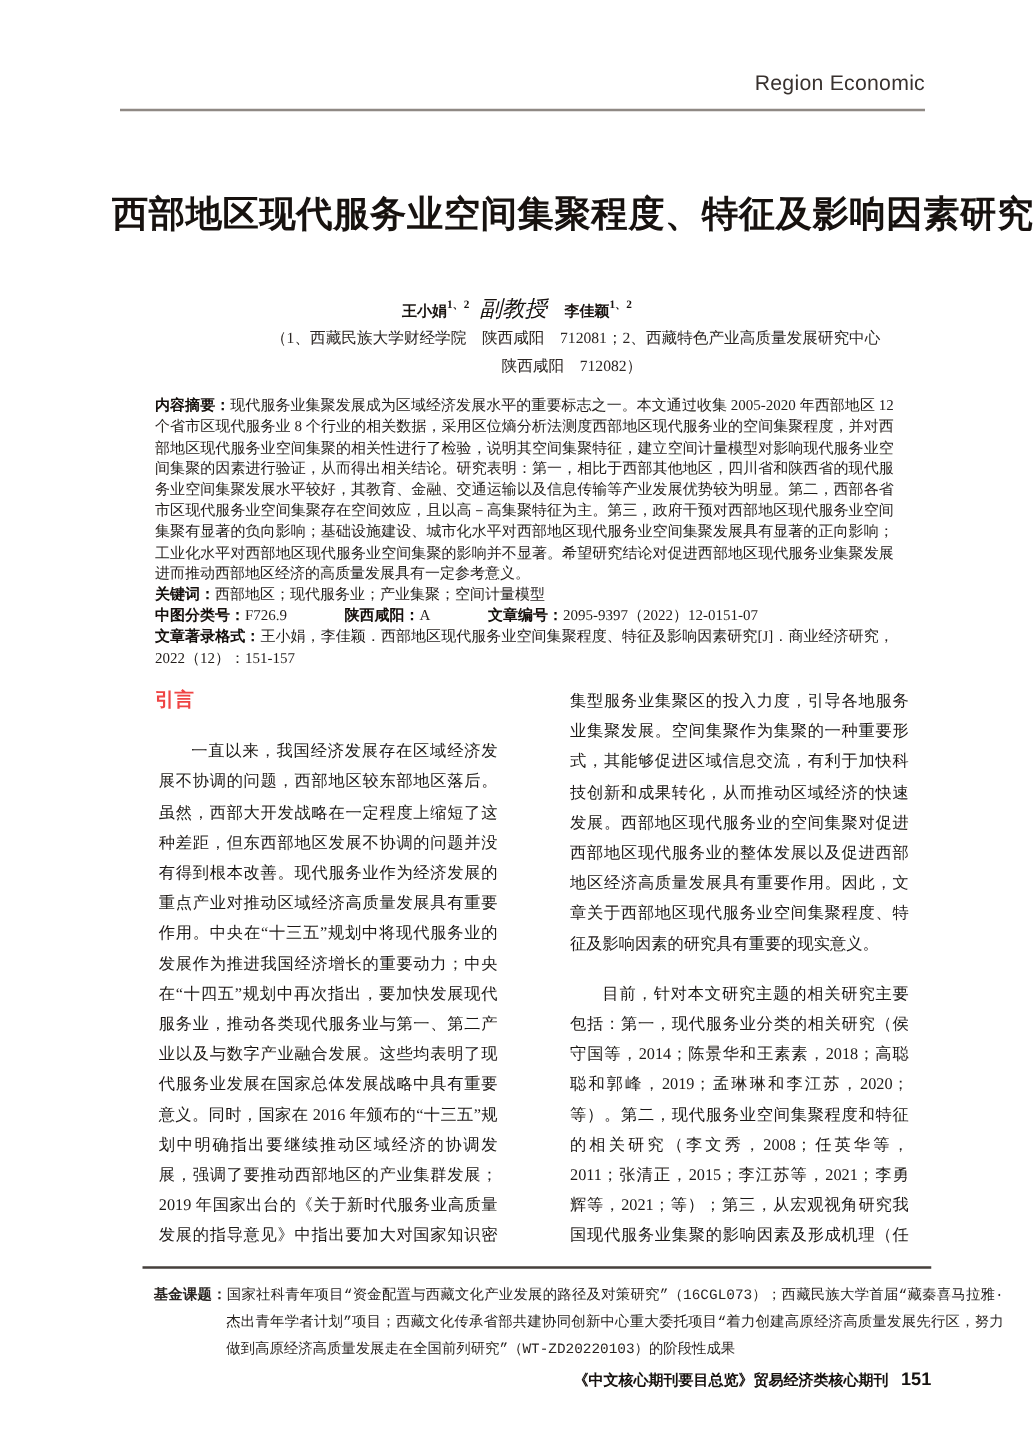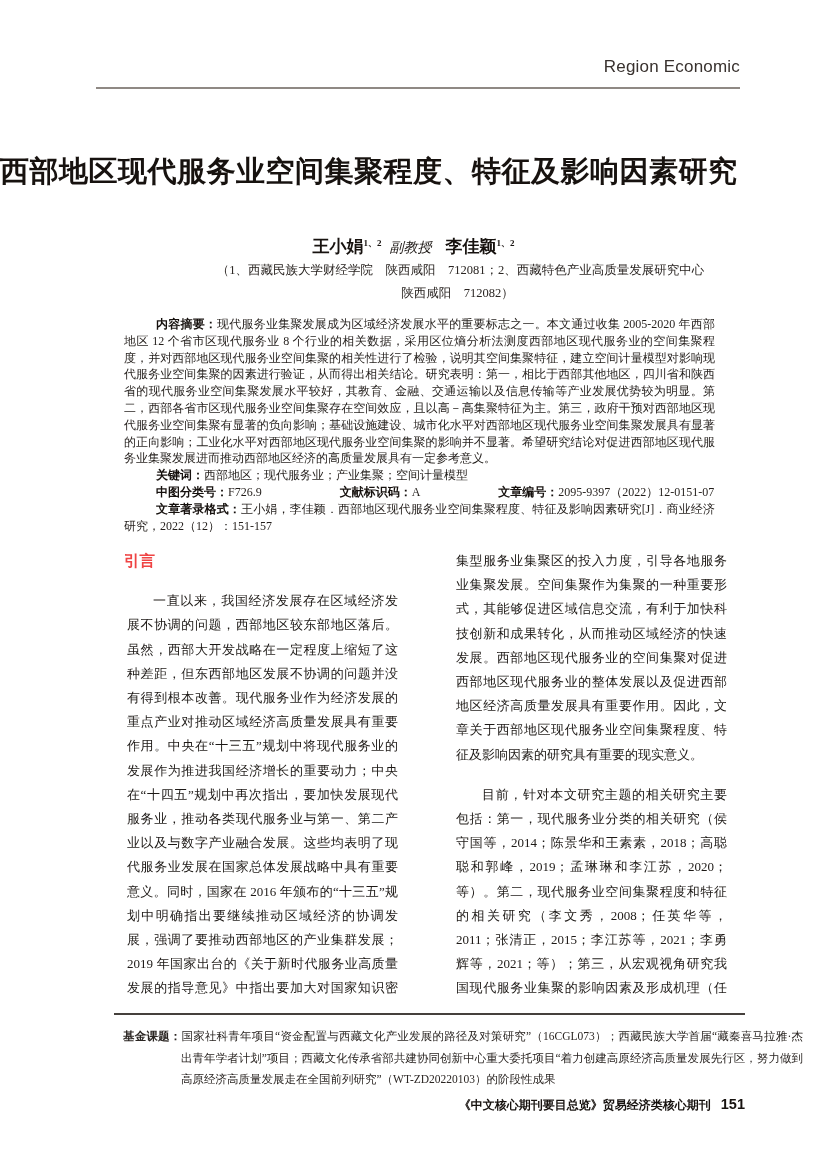--- a/index.html
+++ b/index.html
@@ -9,56 +9,56 @@
   }
   
   .running-head{
     position:absolute;top:57px;right:87px;
     font-family:"Liberation Sans","DejaVu Sans",sans-serif;
     font-size:17px;color:#38312e;letter-spacing:.2px;
   }
   .running-head-rule{position:absolute;top:87px;left:96px;right:87px;height:2px;background:#8f8984;}
   
   .article-title{
-    position:absolute;top:152px;left:0;width:100%;margin:0;text-align:left;
+    position:absolute;top:152px;left:0;width:100%;margin:0;text-align:right;
     font-size:29px;font-weight:bold;letter-spacing:.5px;color:#17120f;
     font-family:"Liberation Serif","DejaVu Serif",serif;
   }
   .author-line{position:absolute;top:235px;left:0;width:100%;text-align:center;color:#17120f;}
-  .author-name{font-family:"Liberation Sans","DejaVu Sans",sans-serif;font-weight:bold;font-size:17px;}
+  .author-name{font-family:"Liberation Sans","DejaVu Sans",sans-serif;font-weight:bold;font-size:12px;}
   .author-sup{font-size:9px;vertical-align:super;line-height:0;font-weight:bold;}
-  .author-title{font-size:14px;margin:0 14px 0 8px;font-style:italic;}
+  .author-title{font-size:18px;margin:0 14px 0 8px;font-style:italic;}
   .affil{position:absolute;left:0;width:100%;text-align:center;font-size:12.5px;color:#2a2522;}
   .affil-1{top:262px;padding-left:47px;}
   .affil-2{top:285px;margin-left:44px;}
   
   .meta-block{
     position:absolute;top:316px;left:124px;width:591px;
     font-size:12px;line-height:16.8px;text-align:justify;color:#221d1a;
   }
   .meta-block p{margin:0;}
-  .lbl{font-family:"Liberation Sans","DejaVu Sans",sans-serif;font-weight:bold;color:#15100d;margin-left:32px;}
+  .lbl{font-family:"Liberation Sans","DejaVu Sans",sans-serif;font-weight:bold;color:#15100d;}
   .clc-gap{display:inline-block;width:46px;}
   
   .body-cols{
     position:absolute;top:549px;left:111px;width:632px;height:465px;
     column-count:2;column-gap:26px;column-fill:auto;overflow:hidden;
     text-align:justify;font-size:13px;line-height:24.2px;color:#1d1916;
   }
   .sec-heading{
     font-family:"Liberation Sans","DejaVu Sans",sans-serif;
     font-size:15.5px;font-weight:bold;margin:0 0 7px 0;padding-left:13px;color:#ef4444;
   }
   .bodyp{margin:16px;text-indent:2em;}
   
   .foot-rule{position:absolute;top:1013px;left:114px;right:82px;height:2px;background:#45403c;}
   .footnote{
     position:absolute;top:1026px;left:123px;width:622px;margin:0;
     font-size:11.5px;line-height:21.5px;text-align:justify;color:#2a2522;
-    padding-left:58px;text-indent:-58px;
+    padding-left:58px;text-indent:-58px;font-family:Liberation Mono, monospace;
   }
   
   .page-footer{
     position:absolute;top:1095px;right:82px;text-align:center;
     font-family:"Liberation Sans","DejaVu Sans",sans-serif;font-weight:bold;color:#17120f;
   }
   .journal-note{font-size:12px;}
   .page-number{font-size:14.5px;margin-left:10px;}
 </style>
 </head>
@@ -72,21 +72,21 @@
   <h1 class="article-title">西部地区现代服务业空间集聚程度、特征及影响因素研究</h1>
 
   <div class="author-line"><span class="author-name">王小娟</span><sup class="author-sup">1、2</sup><span class="author-title">副教授</span><span class="author-name">李佳颖</span><sup class="author-sup">1、2</sup></div>
 
   <div class="affil affil-1">（1、西藏民族大学财经学院　陕西咸阳　712081；2、西藏特色产业高质量发展研究中心</div>
   <div class="affil affil-2">陕西咸阳　712082）</div>
 
   <div class="meta-block">
     <p><b class="lbl">内容摘要：</b><span>现代服务业集聚发展成为区域经济发展水平的重要标志之一。本文通过收集 2005-2020 年西部地区 12 个省市区现代服务业 8 个行业的相关数据，采用区位熵分析法测度西部地区现代服务业的空间集聚程度，并对西部地区现代服务业空间集聚的相关性进行了检验，说明其空间集聚特征，建立空间计量模型对影响现代服务业空间集聚的因素进行验证，从而得出相关结论。研究表明：第一，相比于西部其他地区，四川省和陕西省的现代服务业空间集聚发展水平较好，其教育、金融、交通运输以及信息传输等产业发展优势较为明显。第二，西部各省市区现代服务业空间集聚存在空间效应，且以高－高集聚特征为主。第三，政府干预对西部地区现代服务业空间集聚有显著的负向影响；基础设施建设、城市化水平对西部地区现代服务业空间集聚发展具有显著的正向影响；工业化水平对西部地区现代服务业空间集聚的影响并不显著。希望研究结论对促进西部地区现代服务业集聚发展进而推动西部地区经济的高质量发展具有一定参考意义。</span></p>
     <p><b class="lbl">关键词：</b><span>西部地区；现代服务业；产业集聚；空间计量模型</span></p>
-    <p><b class="lbl">中图分类号：</b><span>F726.9</span><span class="clc-gap"></span><b class="lbl">文献标识码：</b><span>A</span><span class="clc-gap"></span><b class="lbl">文章编号：</b><span>2095-9397（2022）12-0151-07</span></p>
+    <p><b class="lbl">中图分类号：</b><span>F726.9</span><span class="clc-gap"></span><b class="lbl">陕西咸阳：</b><span>A</span><span class="clc-gap"></span><b class="lbl">文章编号：</b><span>2095-9397（2022）12-0151-07</span></p>
     <p><b class="lbl">文章著录格式：</b><span>王小娟，李佳颖．西部地区现代服务业空间集聚程度、特征及影响因素研究[J]．商业经济研究，2022（12）：151-157</span></p>
   </div>
 
   <div class="body-cols">
     <h2 class="sec-heading">引言</h2>
     <p class="bodyp">一直以来，我国经济发展存在区域经济发展不协调的问题，西部地区较东部地区落后。虽然，西部大开发战略在一定程度上缩短了这种差距，但东西部地区发展不协调的问题并没有得到根本改善。现代服务业作为经济发展的重点产业对推动区域经济高质量发展具有重要作用。中央在“十三五”规划中将现代服务业的发展作为推进我国经济增长的重要动力；中央在“十四五”规划中再次指出，要加快发展现代服务业，推动各类现代服务业与第一、第二产业以及与数字产业融合发展。这些均表明了现代服务业发展在国家总体发展战略中具有重要意义。同时，国家在 2016 年颁布的“十三五”规划中明确指出要继续推动区域经济的协调发展，强调了要推动西部地区的产业集群发展；2019 年国家出台的《关于新时代服务业高质量发展的指导意见》中指出要加大对国家知识密集型服务业集聚区的投入力度，引导各地服务业集聚发展。空间集聚作为集聚的一种重要形式，其能够促进区域信息交流，有利于加快科技创新和成果转化，从而推动区域经济的快速发展。西部地区现代服务业的空间集聚对促进西部地区现代服务业的整体发展以及促进西部地区经济高质量发展具有重要作用。因此，文章关于西部地区现代服务业空间集聚程度、特征及影响因素的研究具有重要的现实意义。</p>
     <p class="bodyp">目前，针对本文研究主题的相关研究主要包括：第一，现代服务业分类的相关研究（侯守国等，2014；陈景华和王素素，2018；高聪聪和郭峰，2019；孟琳琳和李江苏，2020；等）。第二，现代服务业空间集聚程度和特征的相关研究（李文秀，2008；任英华等，2011；张清正，2015；李江苏等，2021；李勇辉等，2021；等）；第三，从宏观视角研究我国现代服务业集聚的影响因素及形成机理（任英华和游万海等，2011；王一冰，2021）以及从微观视角分析各地区现代服务业集聚的影响因素及发展对策（孟琳琳和李江苏，2020；王人骏和马丽佳，2020；高聪聪和郭丰，2019；赵波和纪淑娴，2013；等）。但是，目前学者鲜有关于西部地区现代服务业空间集聚程度、特征及影响因素的研究。西部地区作为我国欠发达地区，其现代服务业的空间集聚发展对促进西部地区以及我国整体经济高质量发展具有重要作用。鉴于此，在前人研究的基础上，本文以西部地区 12 个省市区为研究对象，基于空间计量模型对西部地区现代服务业空间集聚程度、特征及影响因素进行分析。希望研究结论对促进西部地区现代服务业集聚发展进而推动西部地区经济的高质量发展具有一定的指导意义。</p>
   </div>
 
   <div class="foot-rule"></div>

